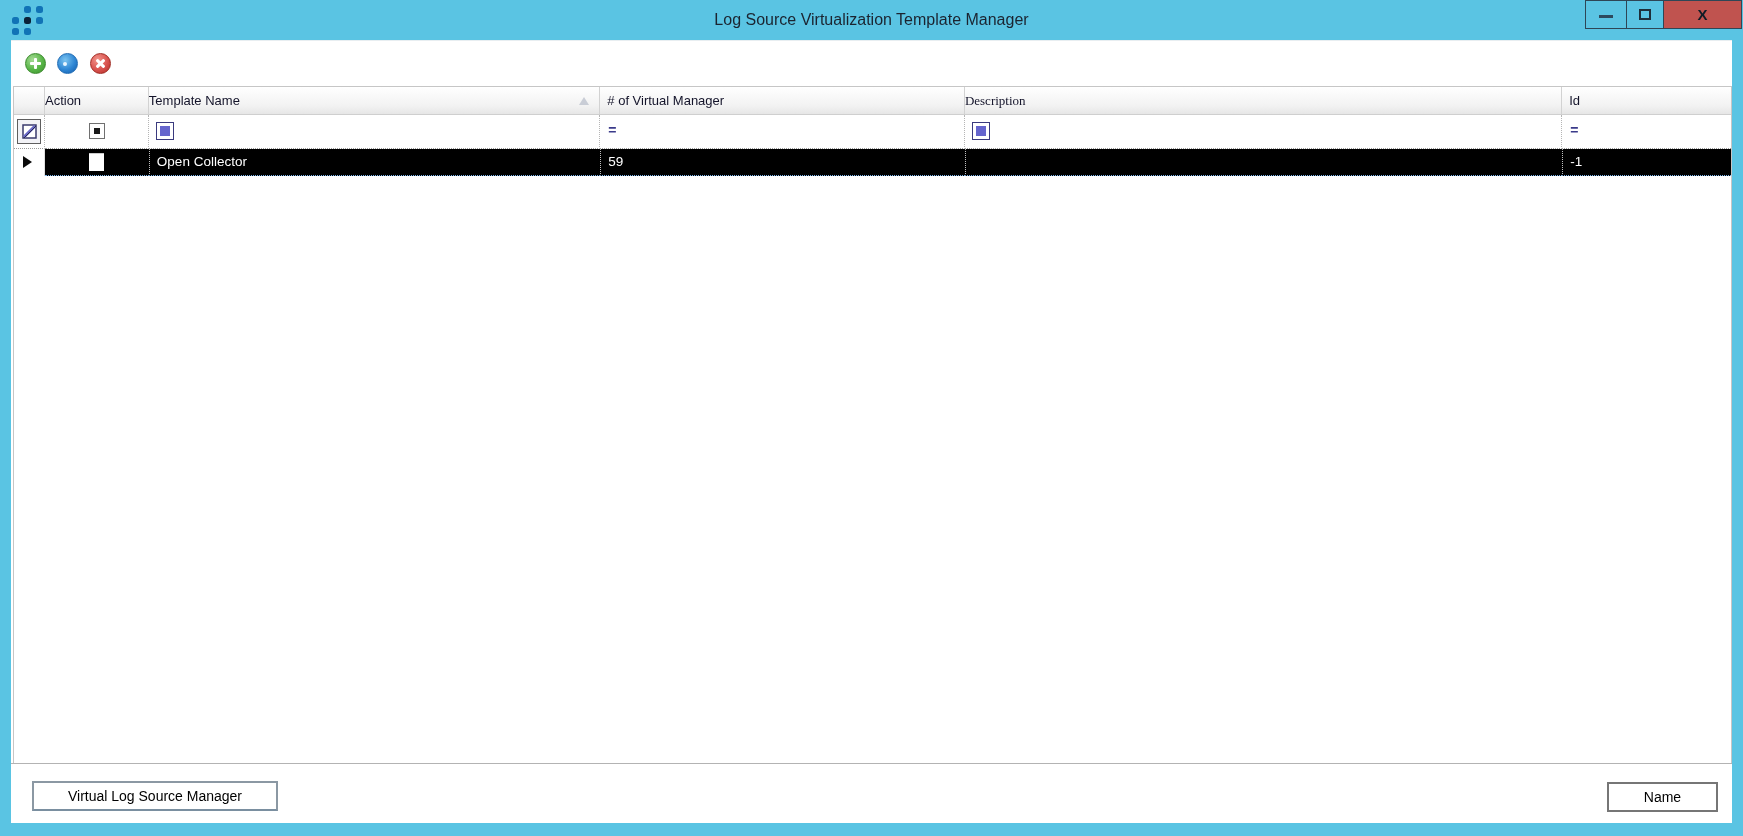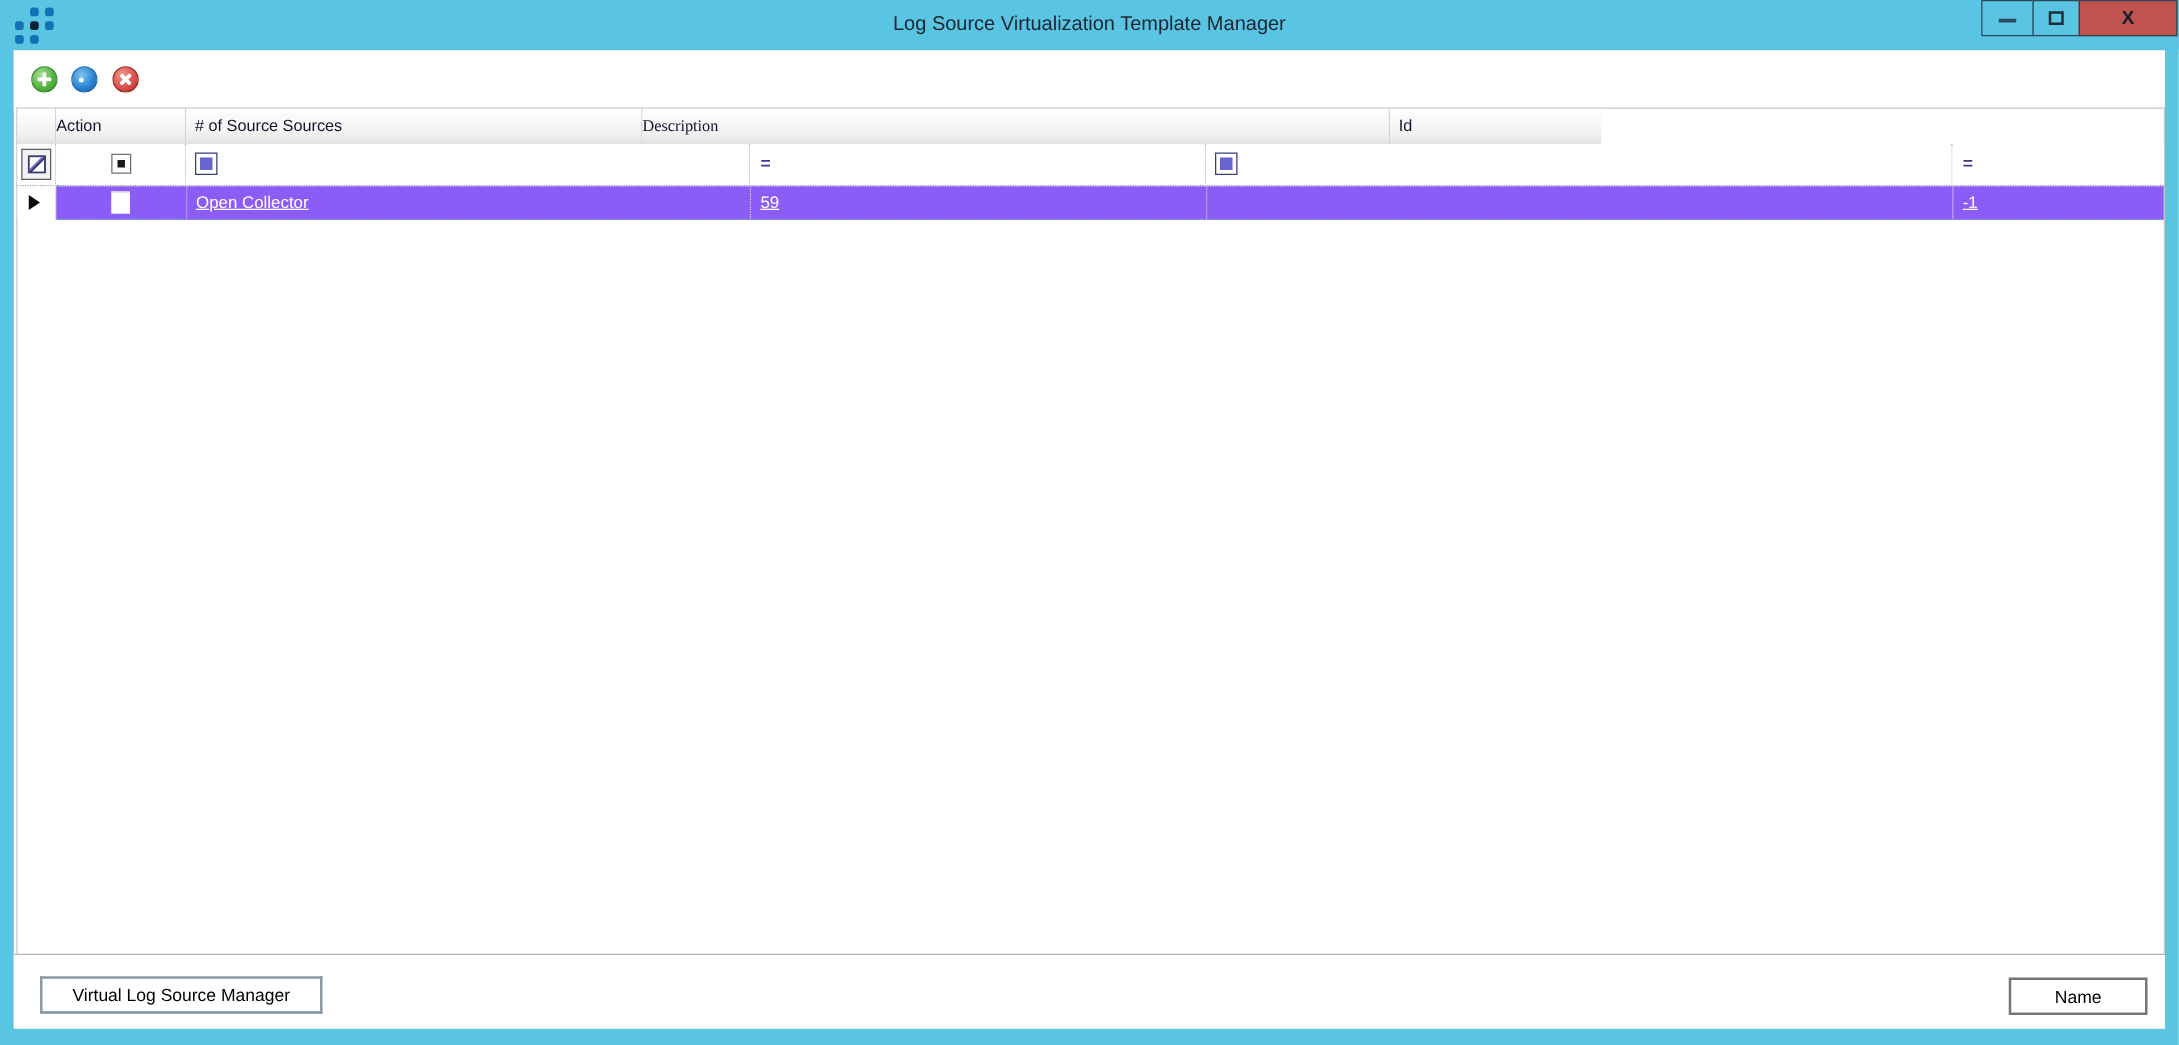--- a/index.html
+++ b/index.html
@@ -96,43 +96,43 @@
   .eq-glyph { position:absolute; left:8px; top:7px; font-size:14px; font-weight:bold; color:#3A3A8A; }
 
   .data-row { position:absolute; left:0; top:62px; width:1717px; height:27px; display:flex; cursor:pointer; }
   .sel-cell { width:31px; height:27px; background:#fff; border-right:1px solid #E0E0E0; position:relative; }
   .row-arrow {
     position:absolute; left:9px; top:7px; width:0; height:0;
     border-top:6px solid transparent; border-bottom:6px solid transparent;
     border-left:9px solid #0A0A0A;
   }
   .data-cell {
-    height:27px; background:#8b5cf6; color:#FFFFFF; font-size:13.5px; line-height:26px;
+    height:27px; background:#000000; color:#FFFFFF; font-size:13.5px; line-height:26px;
     padding-left:7px; border-left:1px dotted rgba(255,255,255,0.75);
-    border-bottom:1px dotted #79B5EE; white-space:nowrap; overflow:hidden;text-decoration:underline;
+    border-bottom:1px dotted #79B5EE; white-space:nowrap; overflow:hidden;
   }
   .data-cell.first { border-left:none; }
   .row-checkbox {
     position:absolute; left:44px; top:4px; width:15px; height:18px; background:#FFFFFF;
     box-shadow:inset 0 1px 0 #CCCCCC;
   }
   .dc1 { width:104px; position:relative; } .dc2 { width:452px; } .dc3 { width:365px; }
   .dc4 { width:598px; } .dc5 { width:169px; }
 
   
   .footer {
     position:absolute; left:0; top:722px; width:1721px; height:60px;
     background:#fff; border-top:1px solid #B3B3B3;
   }
   .btn {
     position:absolute; background:#FFFFFF; border:2px solid #8B98A3;
     border-bottom-color:#7A8FA0; font-size:14px; color:#000;
     text-align:center; cursor:pointer; font-family:"Liberation Sans", sans-serif;
   }
-  .btn.vlsm { left:21px; top:17px; width:226px; height:30px; line-height:26px; }
+  .btn.vlsm { left:21px; top:17px; width:246px; height:30px; line-height:26px; }
   .btn.close-btn { left:1596px; top:18px; width:111px; height:30px; line-height:26px; border-color:#767676; }
 </style>
 </head>
 <body>
 
 <div class="titlebar">
   <div class="app-logo">
     <span class="dot" style="left:12px; top:0;"></span>
     <span class="dot" style="left:24px; top:0;"></span>
     <span class="dot" style="left:0; top:11px;"></span>
@@ -169,22 +169,26 @@
     </div>
   </div>
 
   <div class="grid">
 
     <div class="hdr-row">
       <div class="hdr-cell c0"></div>
       <div class="hdr-cell c1 hdr-center">
         <span>Action</span>
       </div>
+      <div class="hdr-cell c2 hdr-center">
+        <span>Template Name</span>
+        <span class="sort-asc"></span>
+      </div>
       <div class="hdr-cell c3 hdr-left">
-        <span># of Source Sources</span>
+        <span># of Virtual Manager</span>
       </div>
       <div class="hdr-cell c4 hdr-center">
         <span>Description</span>
       </div>
       <div class="hdr-cell c5 hdr-left">
         <span>Id</span>
       </div>
     </div>
 
     <div class="filter-row">

